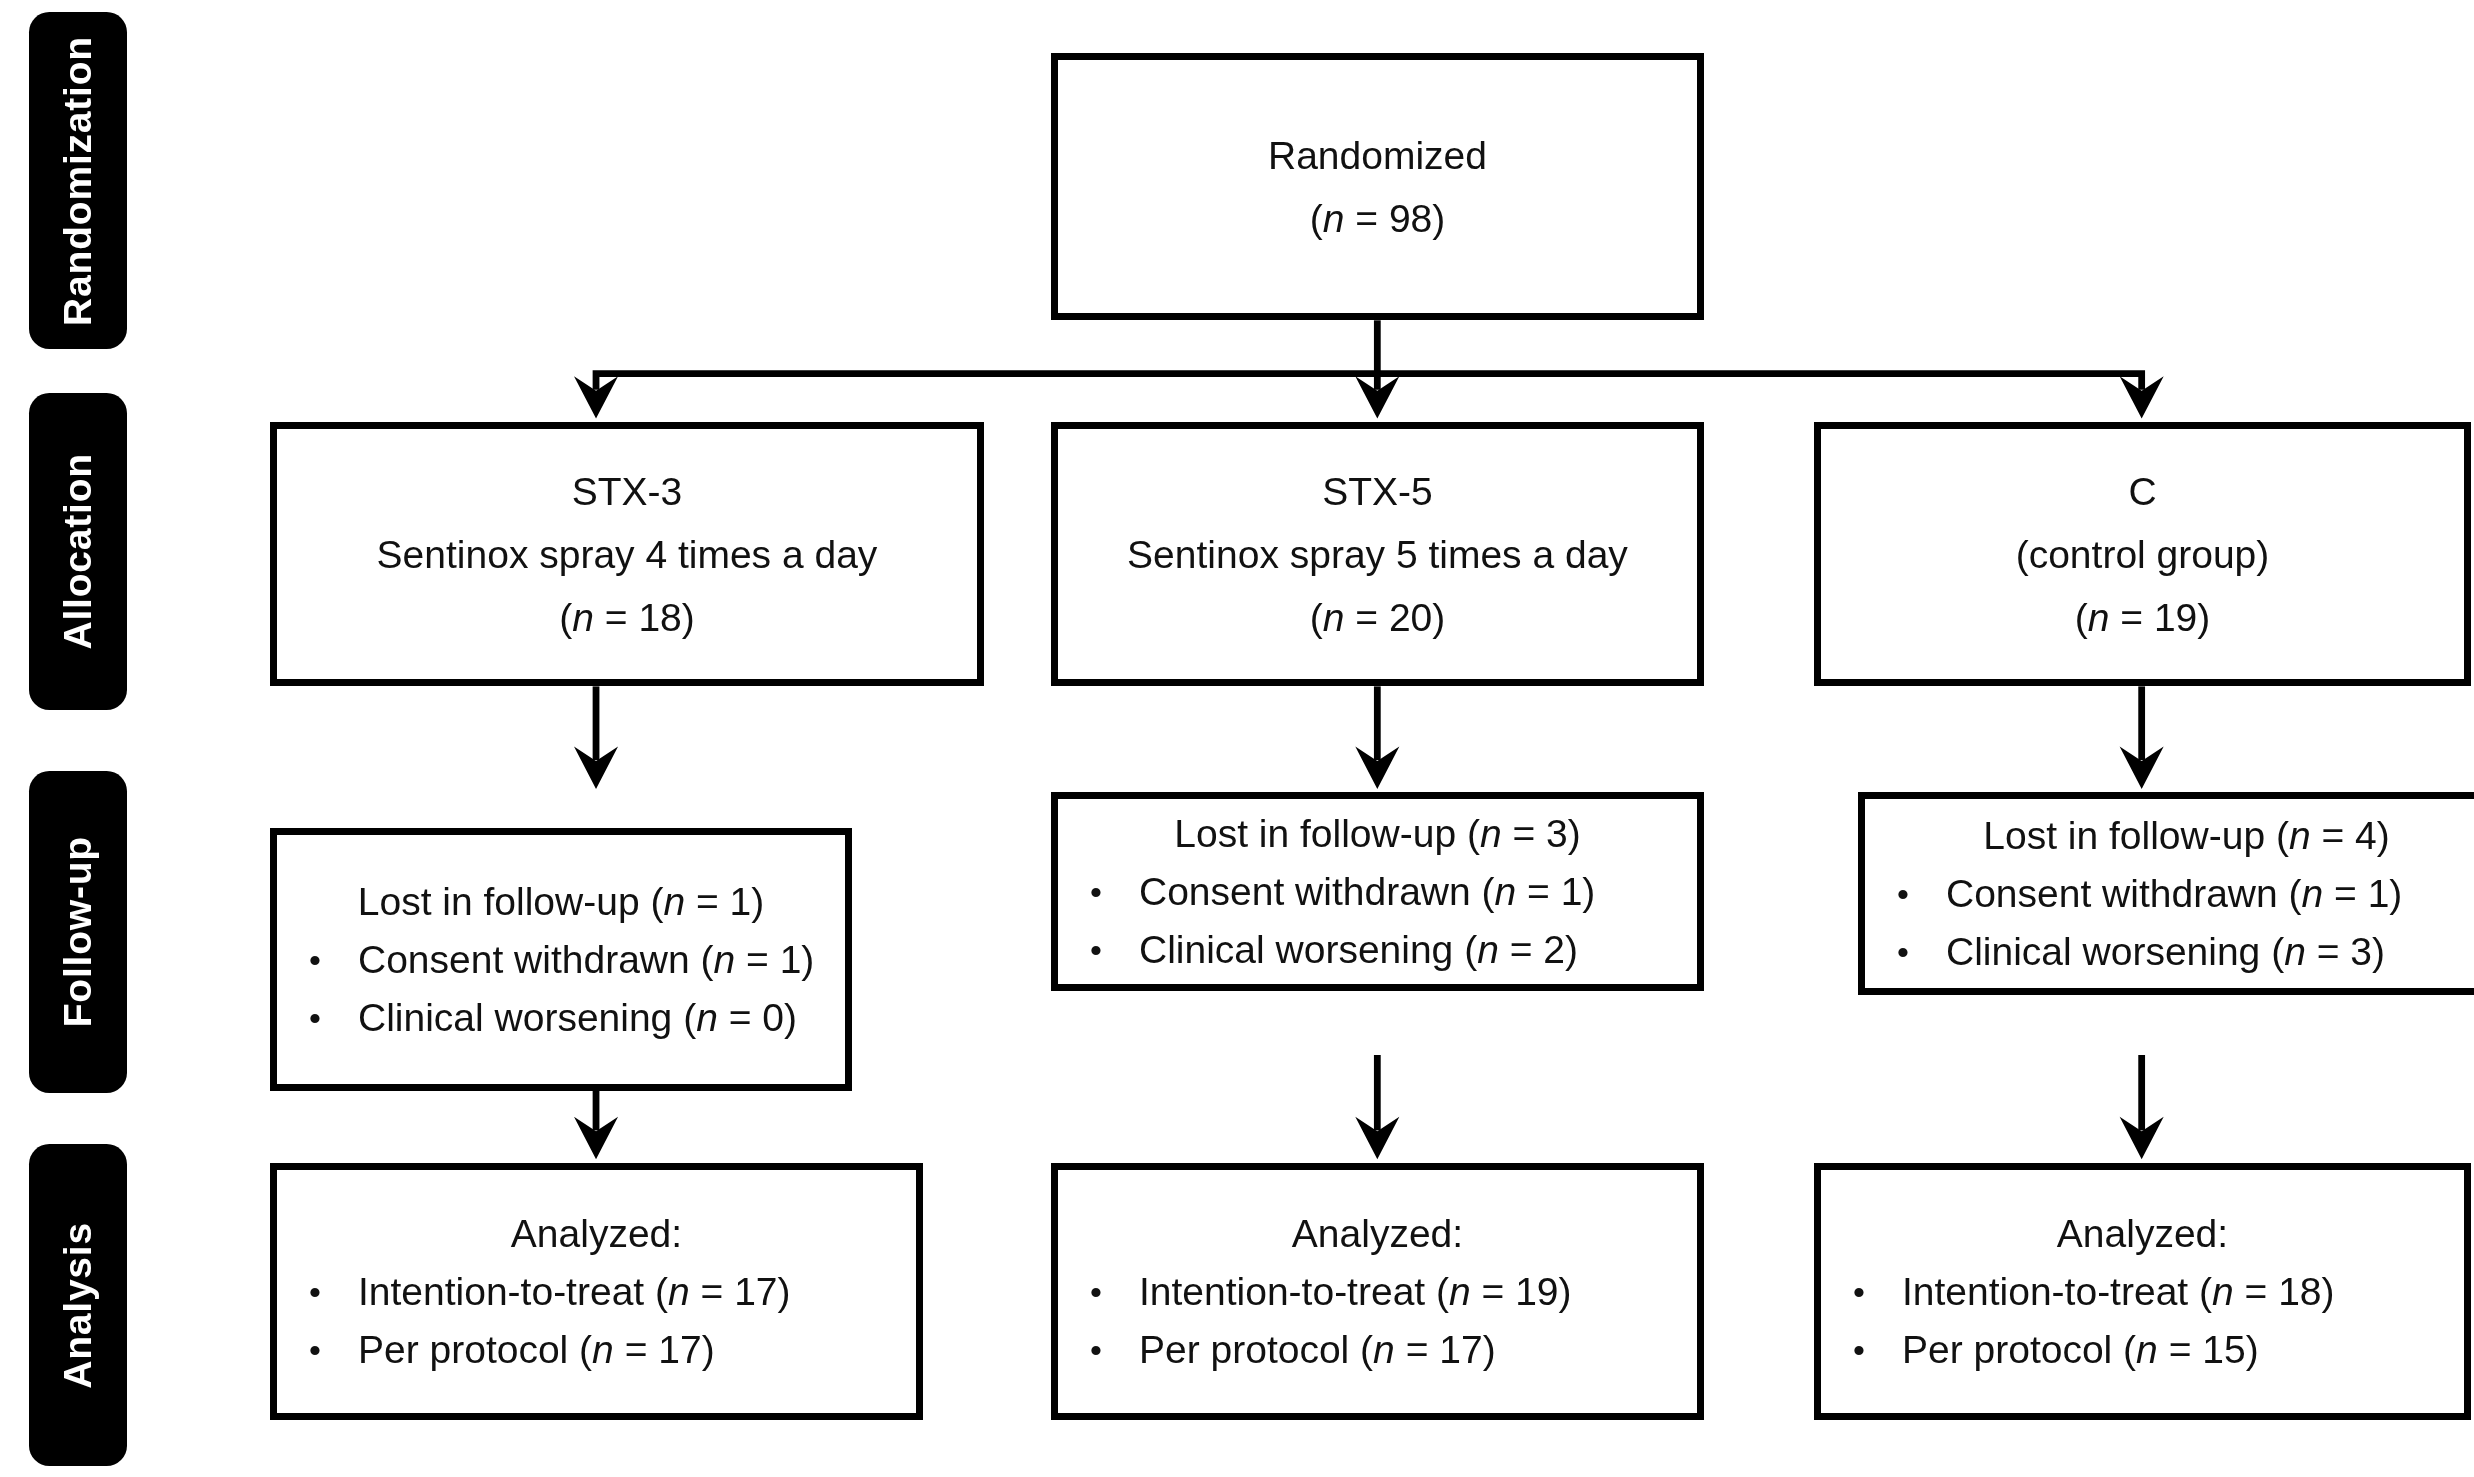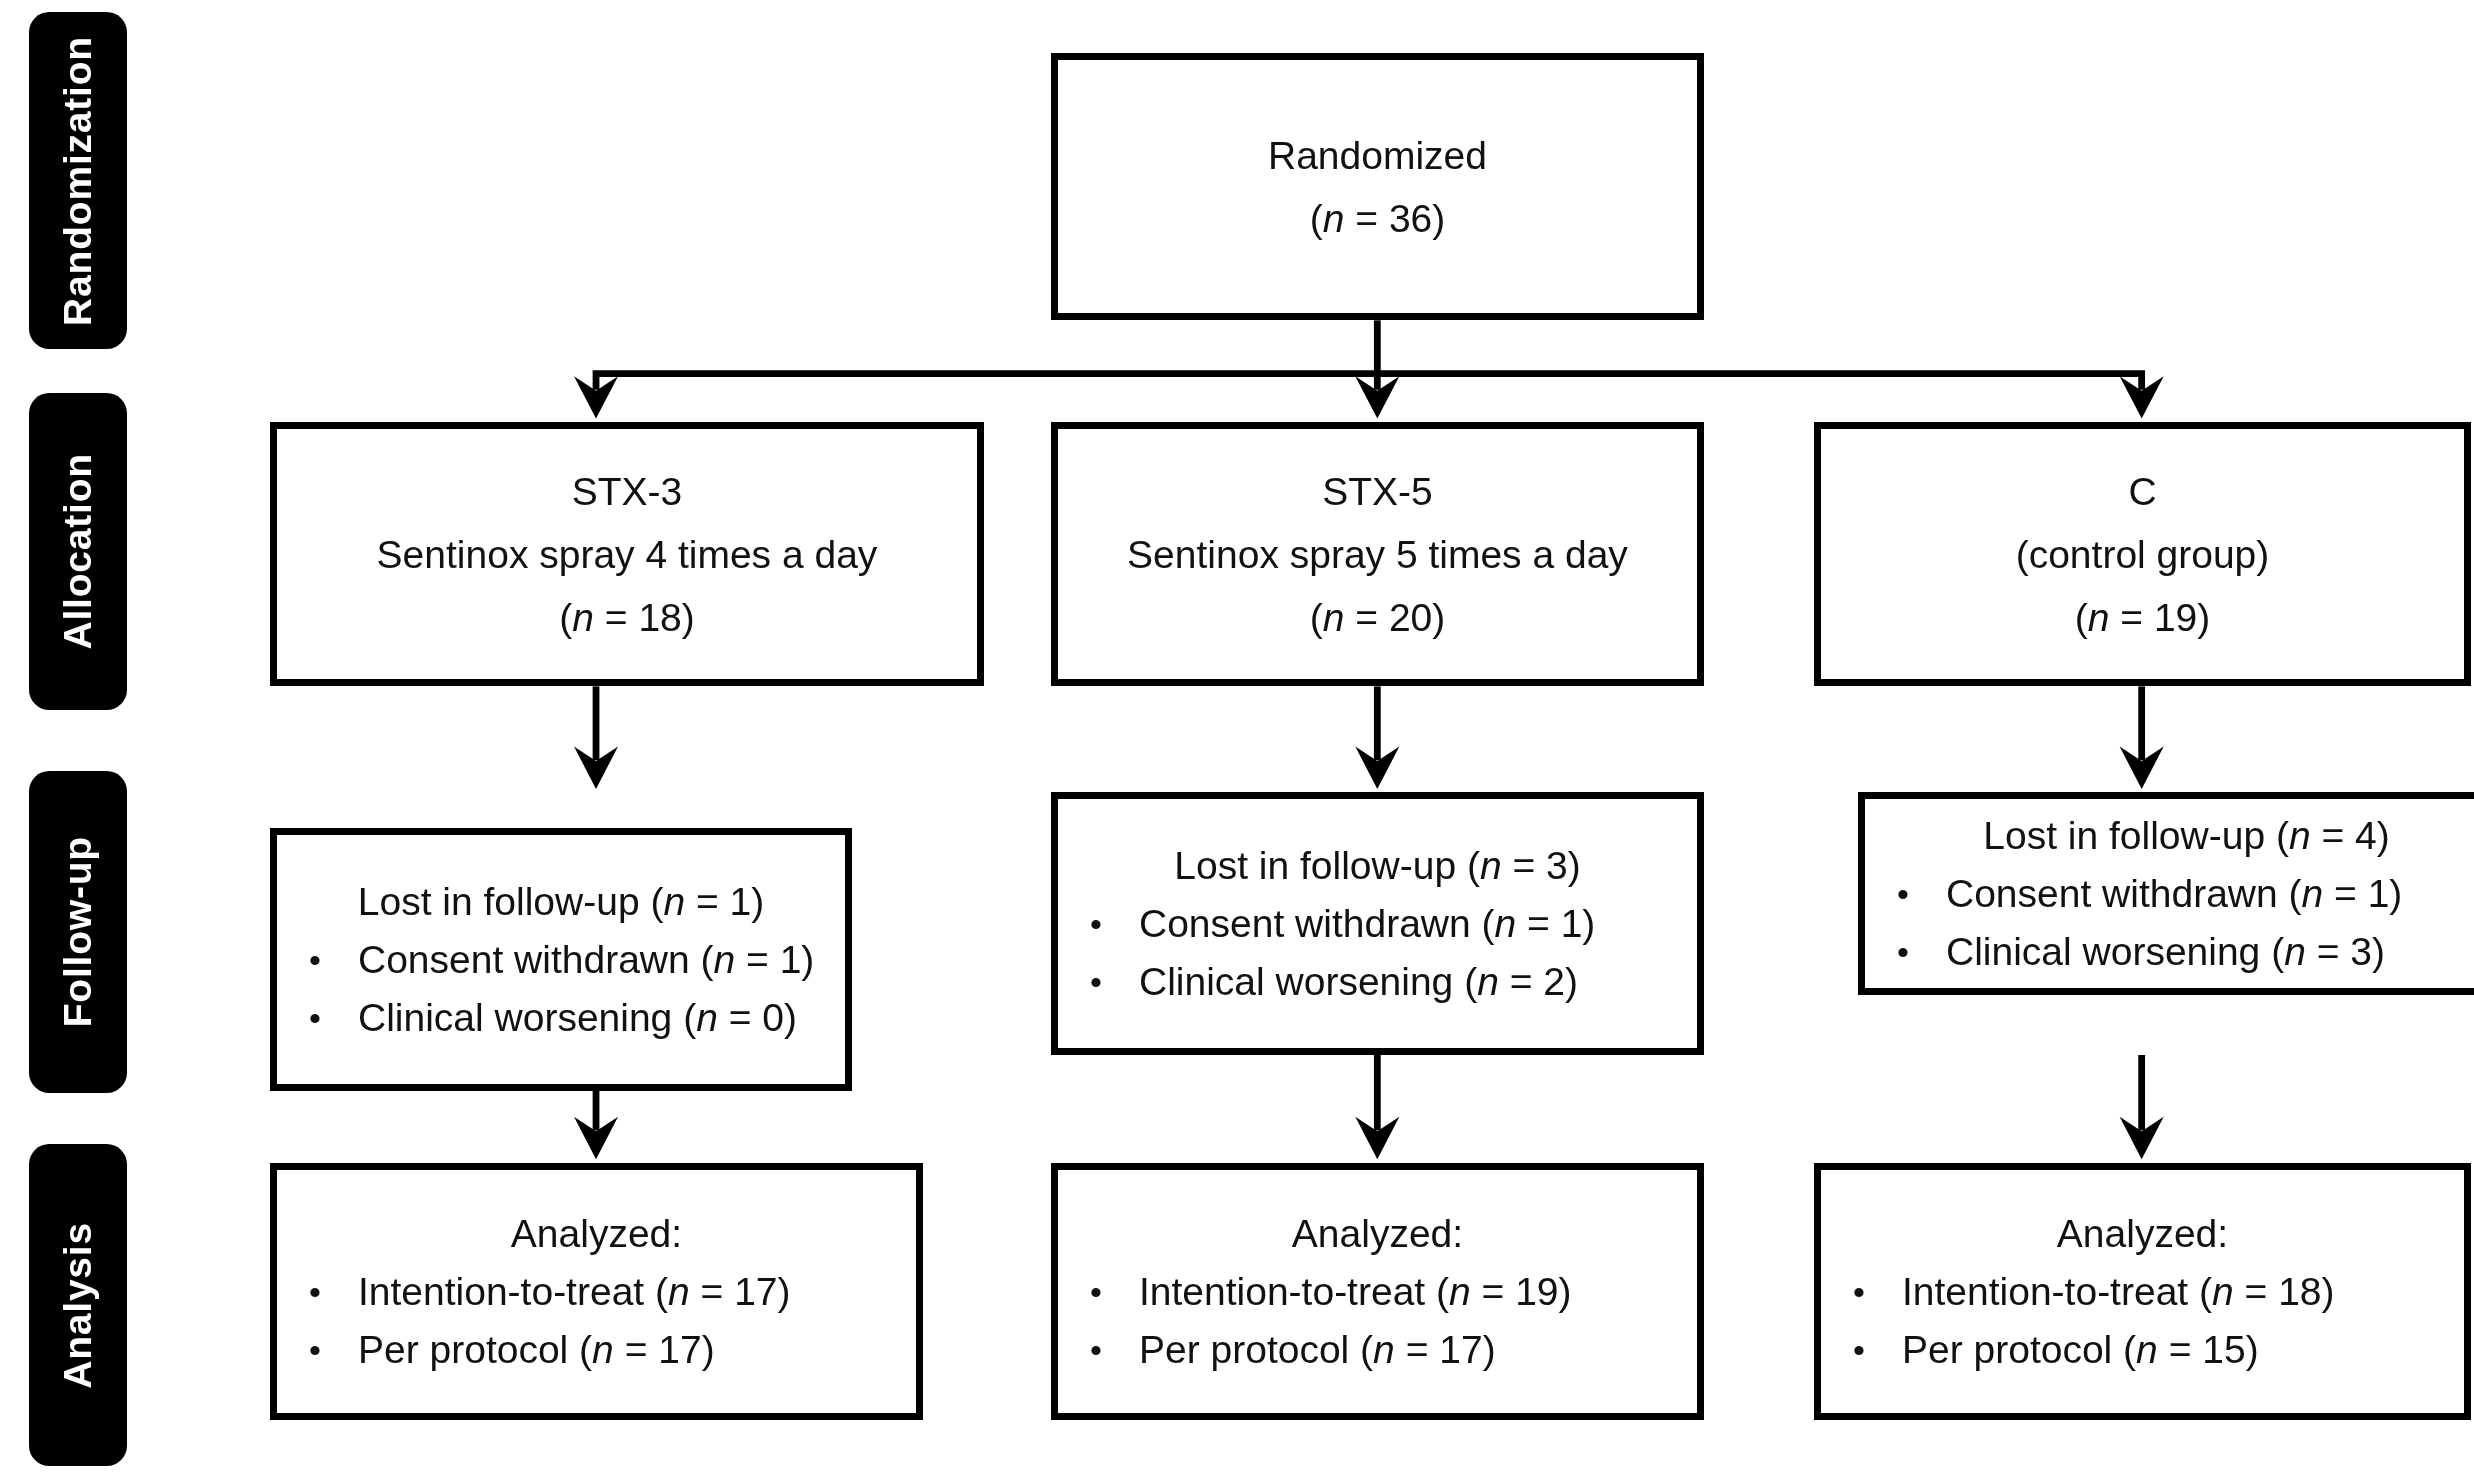--- a/index.html
+++ b/index.html
@@ -138,21 +138,21 @@
   </div>
   <div class="tab" style="top:771px;height:322px;">
     <span class="tab-text">Follow-up</span>
   </div>
   <div class="tab" style="top:1144px;height:322px;">
     <span class="tab-text">Analysis</span>
   </div>
 
   <div class="box" style="left:1051px;top:53px;width:653px;height:267px;">
     <div class="cline-txt"><span>Randomized</span></div>
-    <div class="cline-txt"><span>(</span><i>n</i><span> = 36)</span></div>
+    <div class="cline-txt"><span>(</span><i>n</i><span> = 98)</span></div>
   </div>
 
   <div class="box" style="left:270px;top:422px;width:714px;height:264px;">
     <div class="cline-txt"><span>STX-3</span></div>
     <div class="cline-txt"><span>Sentinox spray 4 times a day</span></div>
     <div class="cline-txt"><span>(</span><i>n</i><span> = 18)</span></div>
   </div>
   <div class="box" style="left:1051px;top:422px;width:653px;height:264px;">
     <div class="cline-txt"><span>STX-5</span></div>
     <div class="cline-txt"><span>Sentinox spray 5 times a day</span></div>
@@ -170,21 +170,21 @@
       <div class="brow">
         <span class="bdot">•</span>
         <span class="btxt"><span>Consent withdrawn (</span><i>n</i><span> = 1)</span></span>
       </div>
       <div class="brow">
         <span class="bdot">•</span>
         <span class="btxt"><span>Clinical worsening (</span><i>n</i><span> = 0)</span></span>
       </div>
     </div>
   </div>
-  <div class="box" style="left:1051px;top:792px;width:653px;height:263px;">
+  <div class="box" style="left:1051px;top:792px;width:653px;height:199px;">
     <div class="list">
       <div class="hline"><span>Lost in follow-up (</span><i>n</i><span> = 3)</span></div>
       <div class="brow">
         <span class="bdot">•</span>
         <span class="btxt"><span>Consent withdrawn (</span><i>n</i><span> = 1)</span></span>
       </div>
       <div class="brow">
         <span class="bdot">•</span>
         <span class="btxt"><span>Clinical worsening (</span><i>n</i><span> = 2)</span></span>
       </div>

